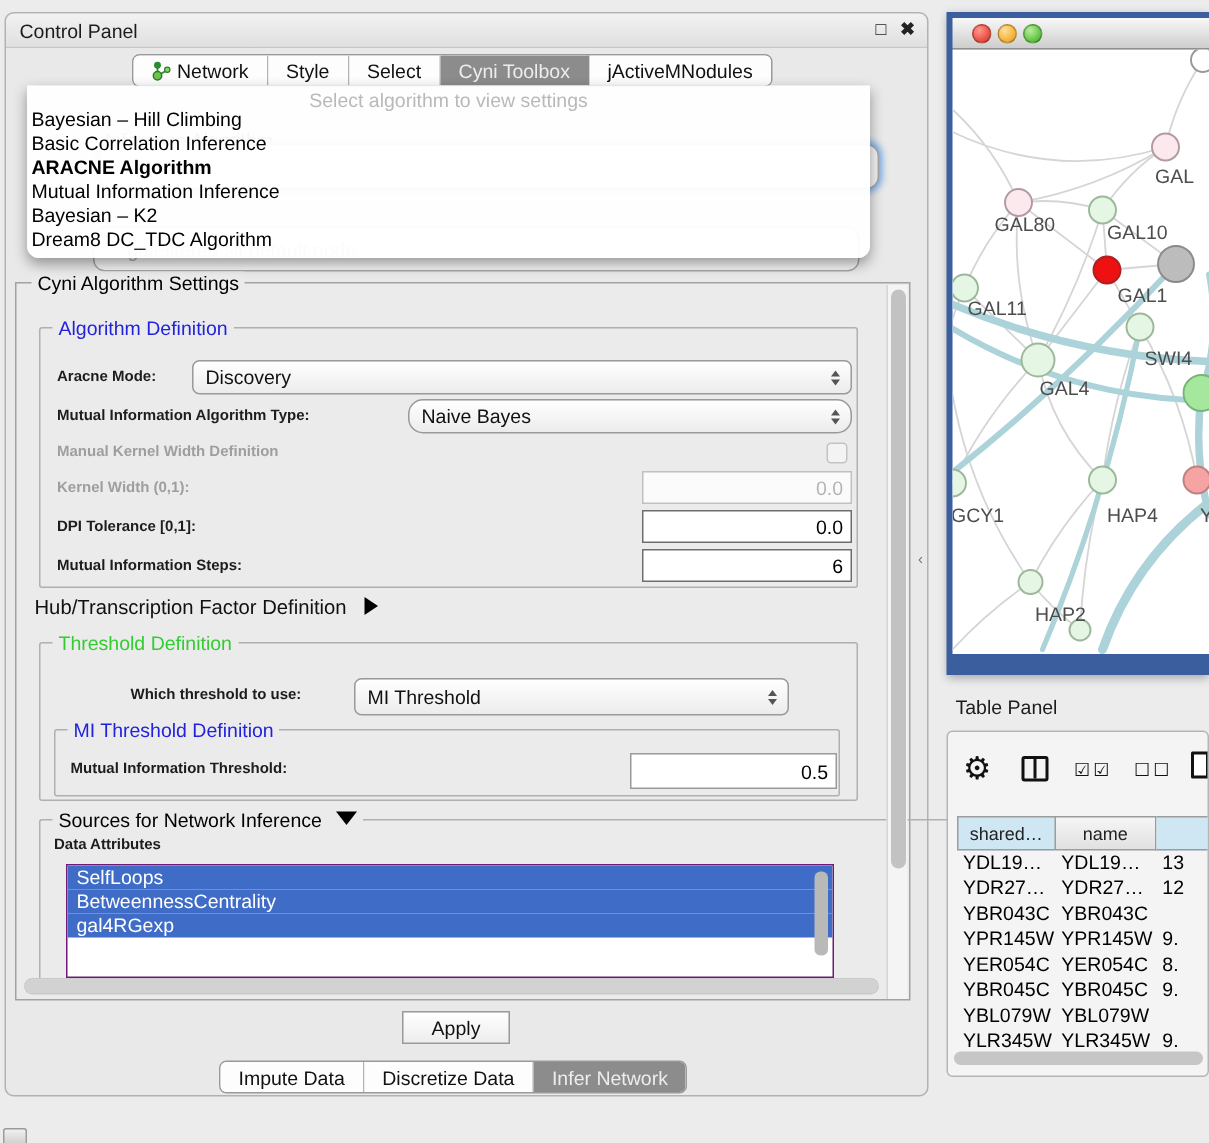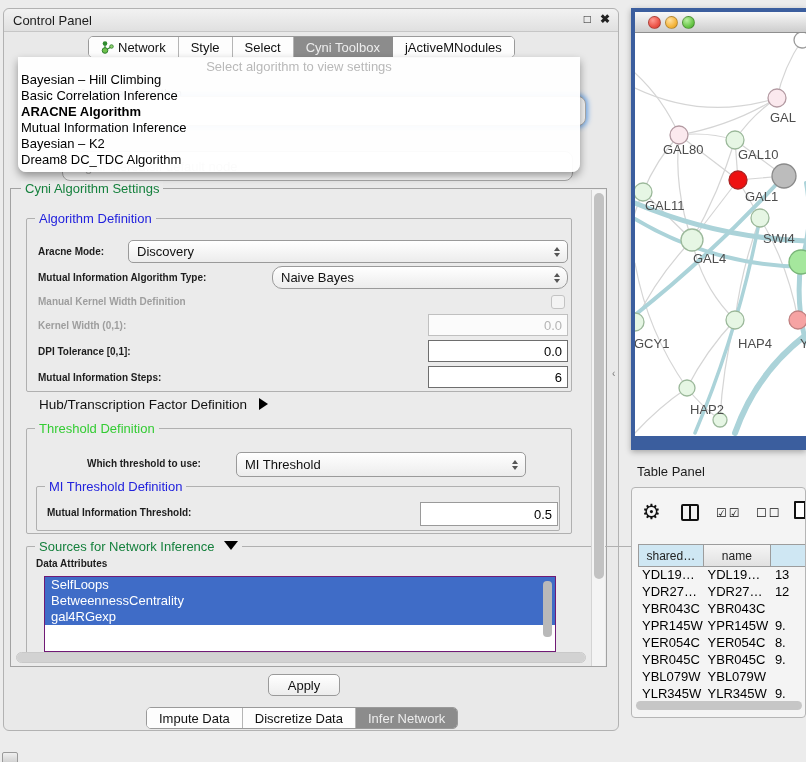--- a/index.html
+++ b/index.html
@@ -39,21 +39,21 @@
     background:rgba(255,255,255,0.95); border-radius:0 0 8px 8px;
     box-shadow:0 4px 9px rgba(0,0,0,0.38); z-index:40; }
   .dd-header { text-align:center; font-size:13px; color:#b9b9b9; padding-top:2px; height:15px; }
   .dd-item { font-size:13px; color:#000; height:16px; line-height:16px; padding-left:3px; white-space:nowrap; }
   .dd-item.bold { font-weight:bold; }
 
   
   .settings-outer { position:absolute; left:6px; top:179px; width:597px; height:479px;
     border:1px solid #a2a2a2; background:#ebebeb; }
   .legend { position:absolute; top:-8px; left:8px; background:#ebebeb; padding:0 4px;
-    font-size:13px; color:#15803d; white-space:nowrap; }
+    font-size:13px; color:#000000; white-space:nowrap; }
   .legend.blue { color:#2222dd; }
   .legend.green { color:#33cc33; }
   .group { position:absolute; border:1px solid #b0b0b0; border-radius:2px; }
   .flabel { position:absolute; font-size:10px; font-weight:bold; color:#1d1d1d; white-space:nowrap; }
   .flabel.dis { color:#9e9e9e; }
   .combo { position:absolute; border:1px solid #9a9a9a; border-radius:5px;
     background:linear-gradient(#ffffff,#ececec); display:flex; align-items:center;
     font-size:13px; color:#111; padding:0 8px; }
   .stepper { position:absolute; right:7px; top:50%; transform:translateY(-50%);
     display:flex; flex-direction:column; gap:2px; }
@@ -79,21 +79,21 @@
 
   .vscroll-track { position:absolute; right:1px; top:1px; width:14px; height:476px;
     background:#f4f4f4; border-left:1px solid #d4d4d4; }
   .vscroll-thumb { position:absolute; left:2px; top:3px; width:10px; height:386px;
     background:#c2c2c2; border-radius:5px; }
   .hscroll { position:absolute; left:5px; top:463px; width:570px; height:11px;
     background:#e6e6e6; border:1px solid #c9c9c9; border-radius:6px; }
   .hscroll .thumb { position:absolute; inset:0; background:#d2d2d2; border-radius:6px; }
 
   .apply-btn { position:absolute; left:264px; top:665px; width:72px; height:22px;
-    background:linear-gradient(#ffffff,#ededed); border:1px solid #9a9a9a; border-radius:5px;
+    background:linear-gradient(#ffffff,#ededed); border:1px solid #9a9a9a; border-radius:0;
     font-size:13px; color:#111; display:flex; align-items:center; justify-content:center; }
 
   
   .net-window { position:absolute; left:631px; top:8px; width:175px; height:442px;
     background:#3b5e9e; box-shadow:0 2px 6px rgba(0,0,0,0.3); }
   .net-titlebar { position:absolute; left:4px; top:4px; right:0; height:21px;
     background:linear-gradient(#f8f8f8,#cdcdcd); border-bottom:1px solid #8f8f8f; }
   .tl { position:absolute; top:4px; width:13px; height:13px; border-radius:50%; border:1px solid rgba(0,0,0,0.25); }
   .tl.red   { left:13px; background:radial-gradient(circle at 35% 30%, #ff9a90, #ec5448 60%, #c83a30); }
   .tl.yel   { left:30px; background:radial-gradient(circle at 35% 30%, #ffe0a0, #f5b63e 60%, #d99a20); }
@@ -209,21 +209,21 @@
         <span class="flabel dis" style="left:11px; top:77px;">Manual Kernel Width Definition</span>
         <div class="checkbox" style="left:524px; top:76px;"></div>
         <span class="flabel dis" style="left:11px; top:101px;">Kernel Width (0,1):</span>
         <div class="tinput dis" style="left:401px; top:95px; width:140px; height:22px;">0.0</div>
         <span class="flabel" style="left:11px; top:127px;">DPI Tolerance [0,1]:</span>
         <div class="tinput" style="left:401px; top:121px; width:140px; height:22px;">0.0</div>
         <span class="flabel" style="left:11px; top:153px;">Mutual Information Steps:</span>
         <div class="tinput" style="left:401px; top:147px; width:140px; height:22px;">6</div>
       </div>
 
-      <span style="position:absolute; left:28px; top:208px; font-size:13.5px; color:#111;">
+      <span style="position:absolute; left:12px; top:208px; font-size:13.5px; color:#111;">
         <span>Hub/Transcription Factor Definition</span>
         <span class="arrow-right" style="margin-left:8px;"></span>
       </span>
 
       <div class="group" style="left:15px; top:239px; width:546px; height:106px;">
         <span class="legend green">Threshold Definition</span>
         <span class="flabel" style="left:60px; top:29px;">Which threshold to use:</span>
         <div class="combo" style="left:209px; top:23px; width:290px; height:25px;">
           <span>MI Threshold</span>
           <span class="stepper">

